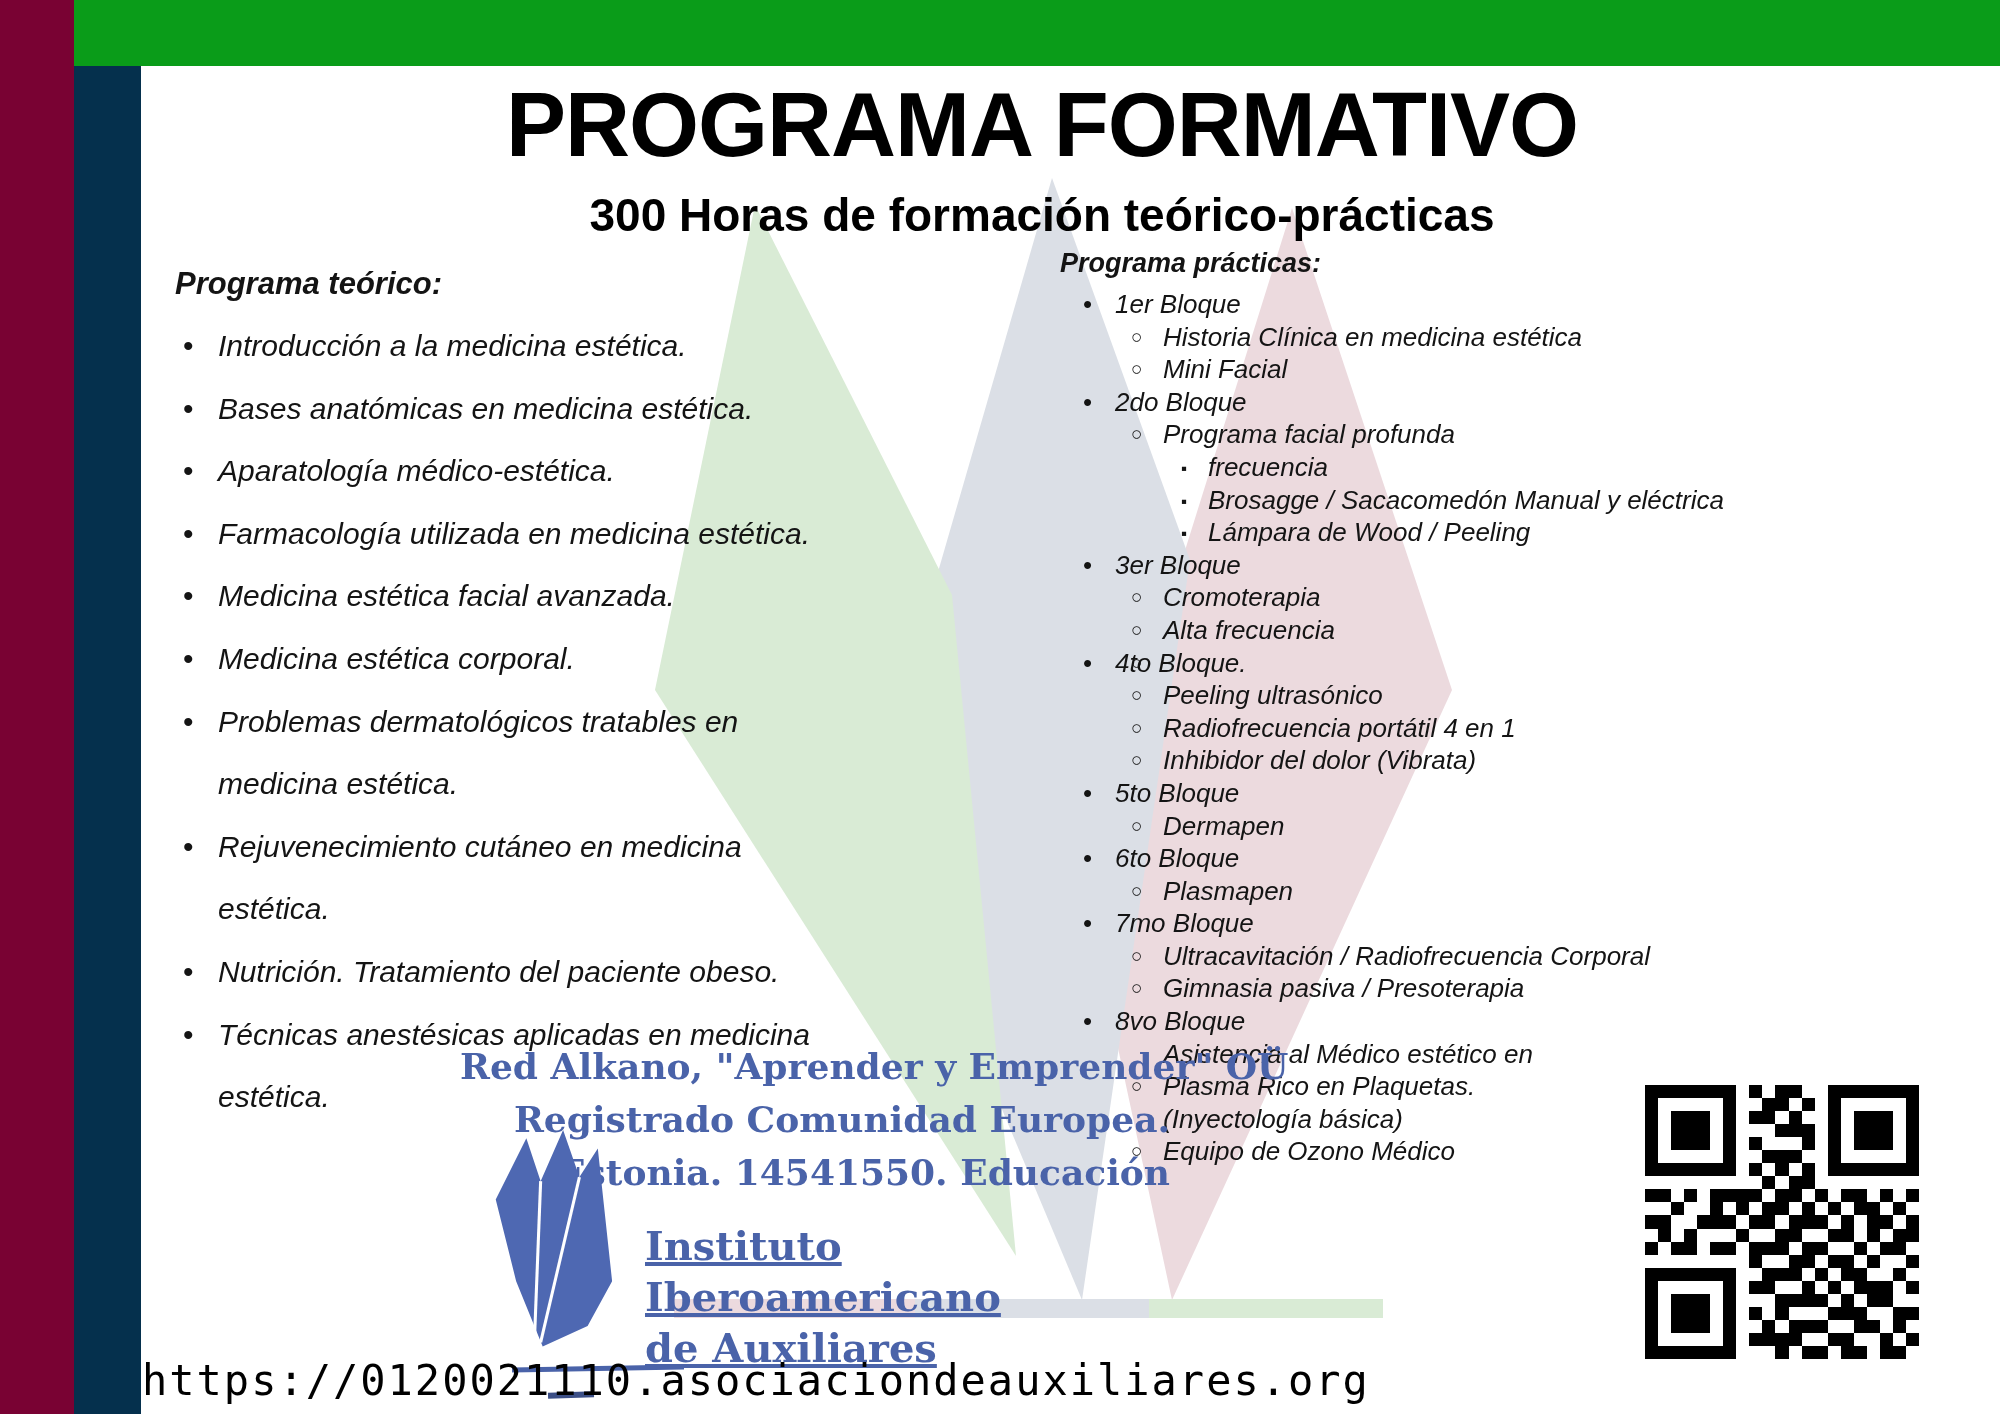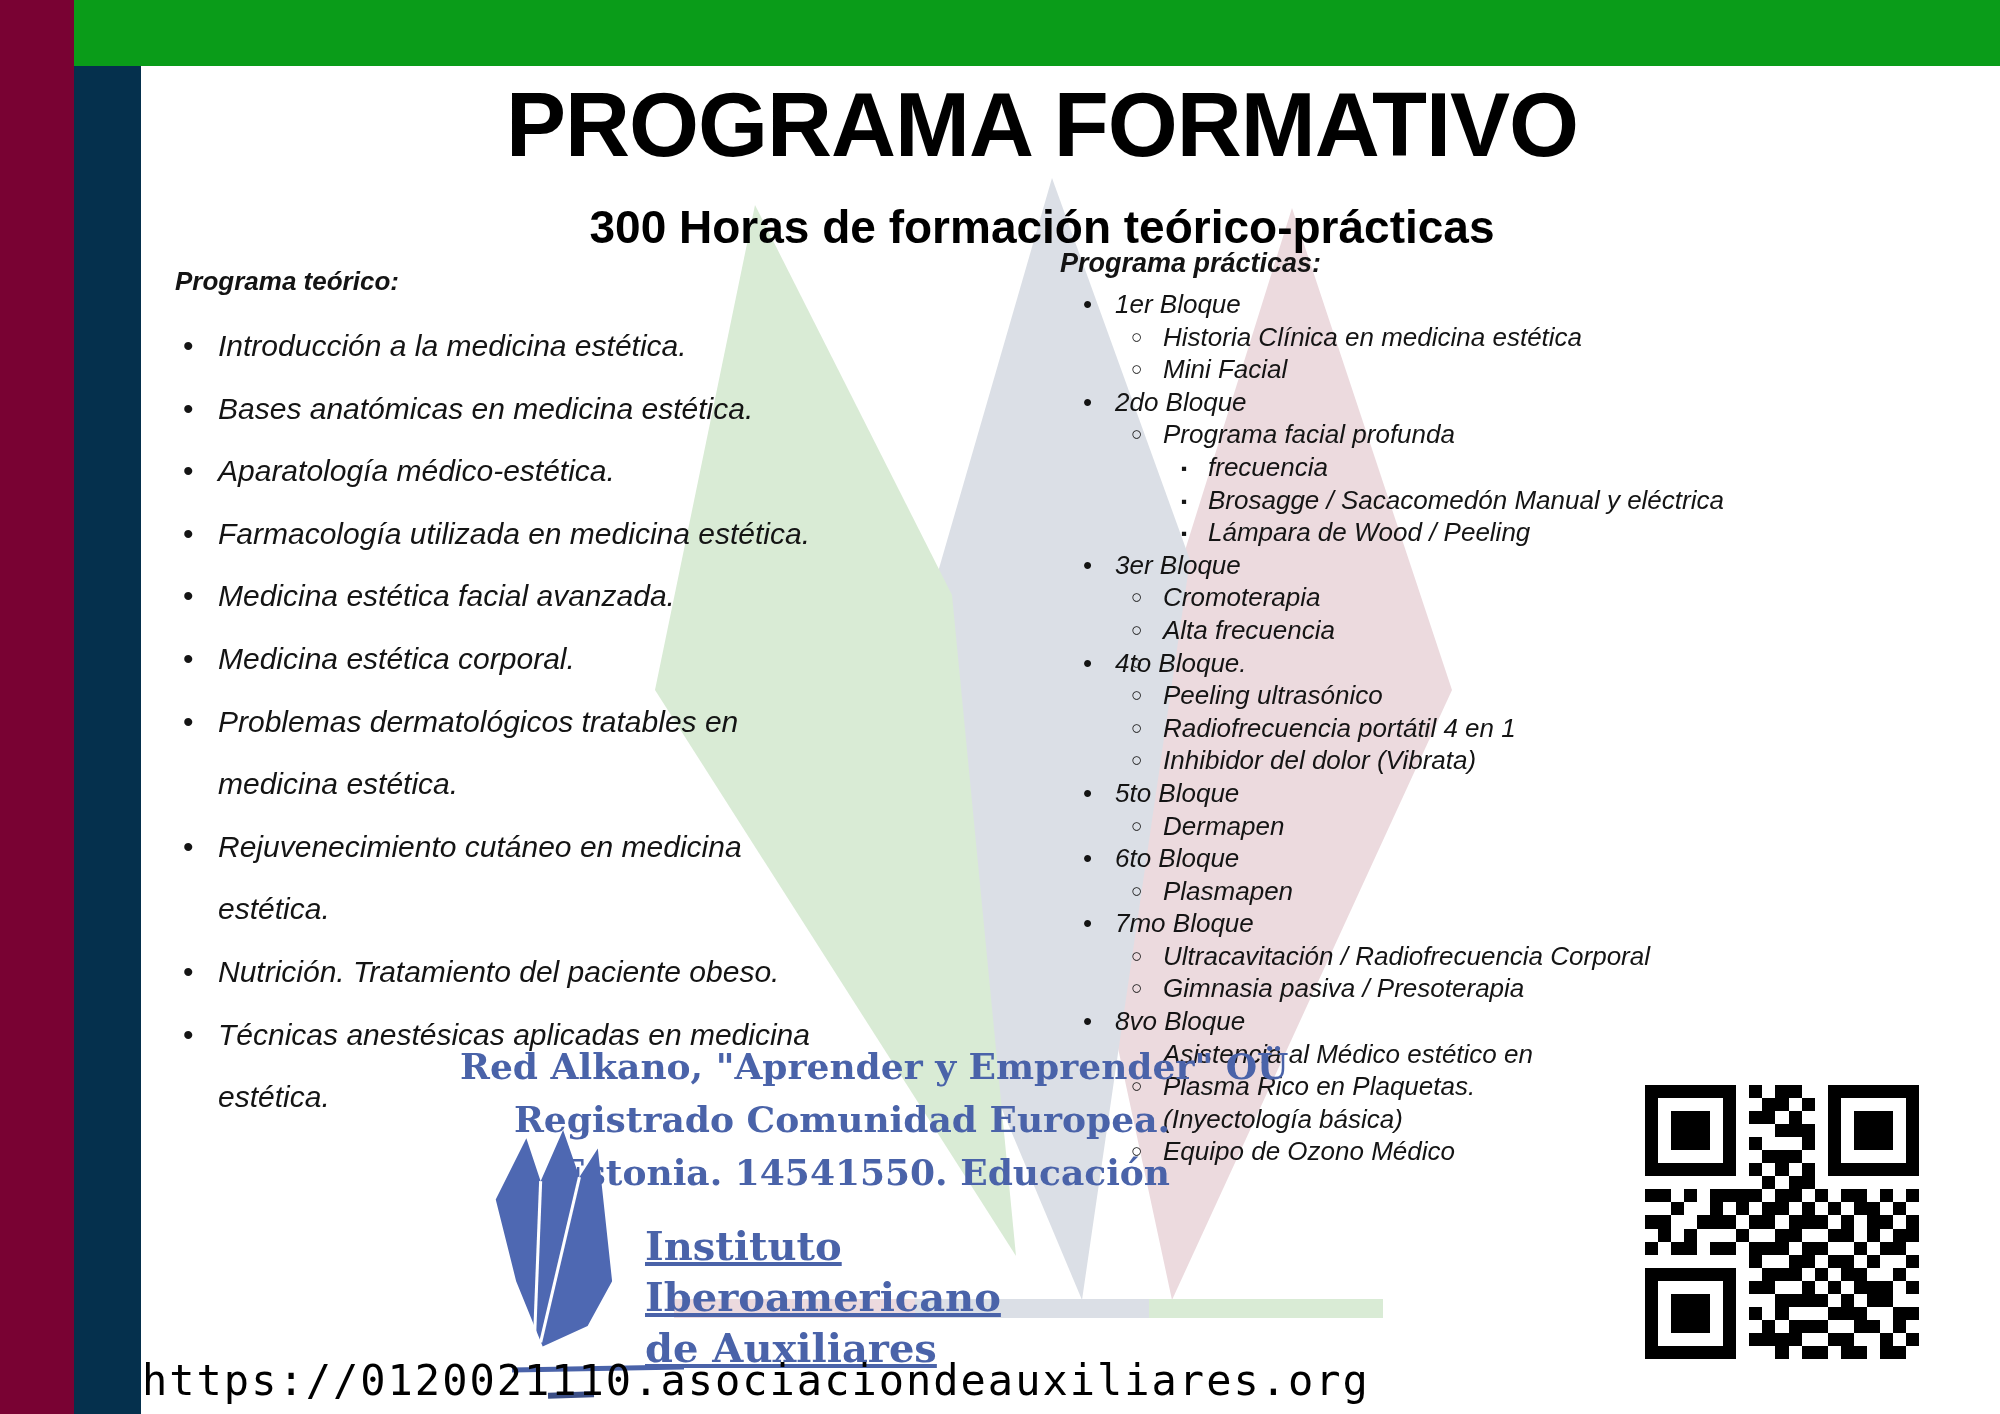--- a/index.html
+++ b/index.html
@@ -10,24 +10,24 @@
   .page{position:relative;width:2000px;height:1414px;background:#fff;overflow:hidden;
         font-family:"Liberation Sans",sans-serif;color:var(--ink);}
   .bar-maroon{position:absolute;left:0;top:0;width:74px;height:1414px;background:var(--maroon);}
   .bar-green{position:absolute;left:74px;top:0;width:1926px;height:66px;background:var(--green);}
   .bar-navy{position:absolute;left:74px;top:66px;width:67px;height:1348px;background:var(--navy);}
   .wm{position:absolute;left:0;top:0;z-index:0;pointer-events:none;}
   .content{position:absolute;left:0;top:0;width:2000px;height:1414px;z-index:1;}
 
   .title{position:absolute;left:142px;top:74px;width:1800px;text-align:center;
          font-size:90px;font-weight:bold;letter-spacing:-1px;color:#000;white-space:nowrap;}
-  .subtitle{position:absolute;left:142px;top:200px;width:1800px;text-align:center;
+  .subtitle{position:absolute;left:142px;top:188px;width:1800px;text-align:center;
          font-size:46px;font-weight:bold;color:#000;white-space:nowrap;}
 
-  .theory-head{position:absolute;left:175px;top:266px;font-size:26px;font-weight:bold;
+  .theory-head{position:absolute;left:175px;top:266px;font-size:31px;font-weight:bold;
          font-style:italic;}
   .theory{position:absolute;left:175px;top:315px;width:720px;font-size:30px;font-style:italic;}
   .t-item{position:relative;padding-left:43px;line-height:62.6px;}
   .t-bullet{position:absolute;left:8px;top:0;font-style:normal;}
   .t-line{white-space:nowrap;}
 
   .practice-head{position:absolute;left:1060px;top:248px;font-size:27px;font-weight:bold;
          font-style:italic;}
   .practice{position:absolute;left:1060px;top:288px;width:920px;font-size:26px;
          font-style:italic;line-height:32.6px;}

